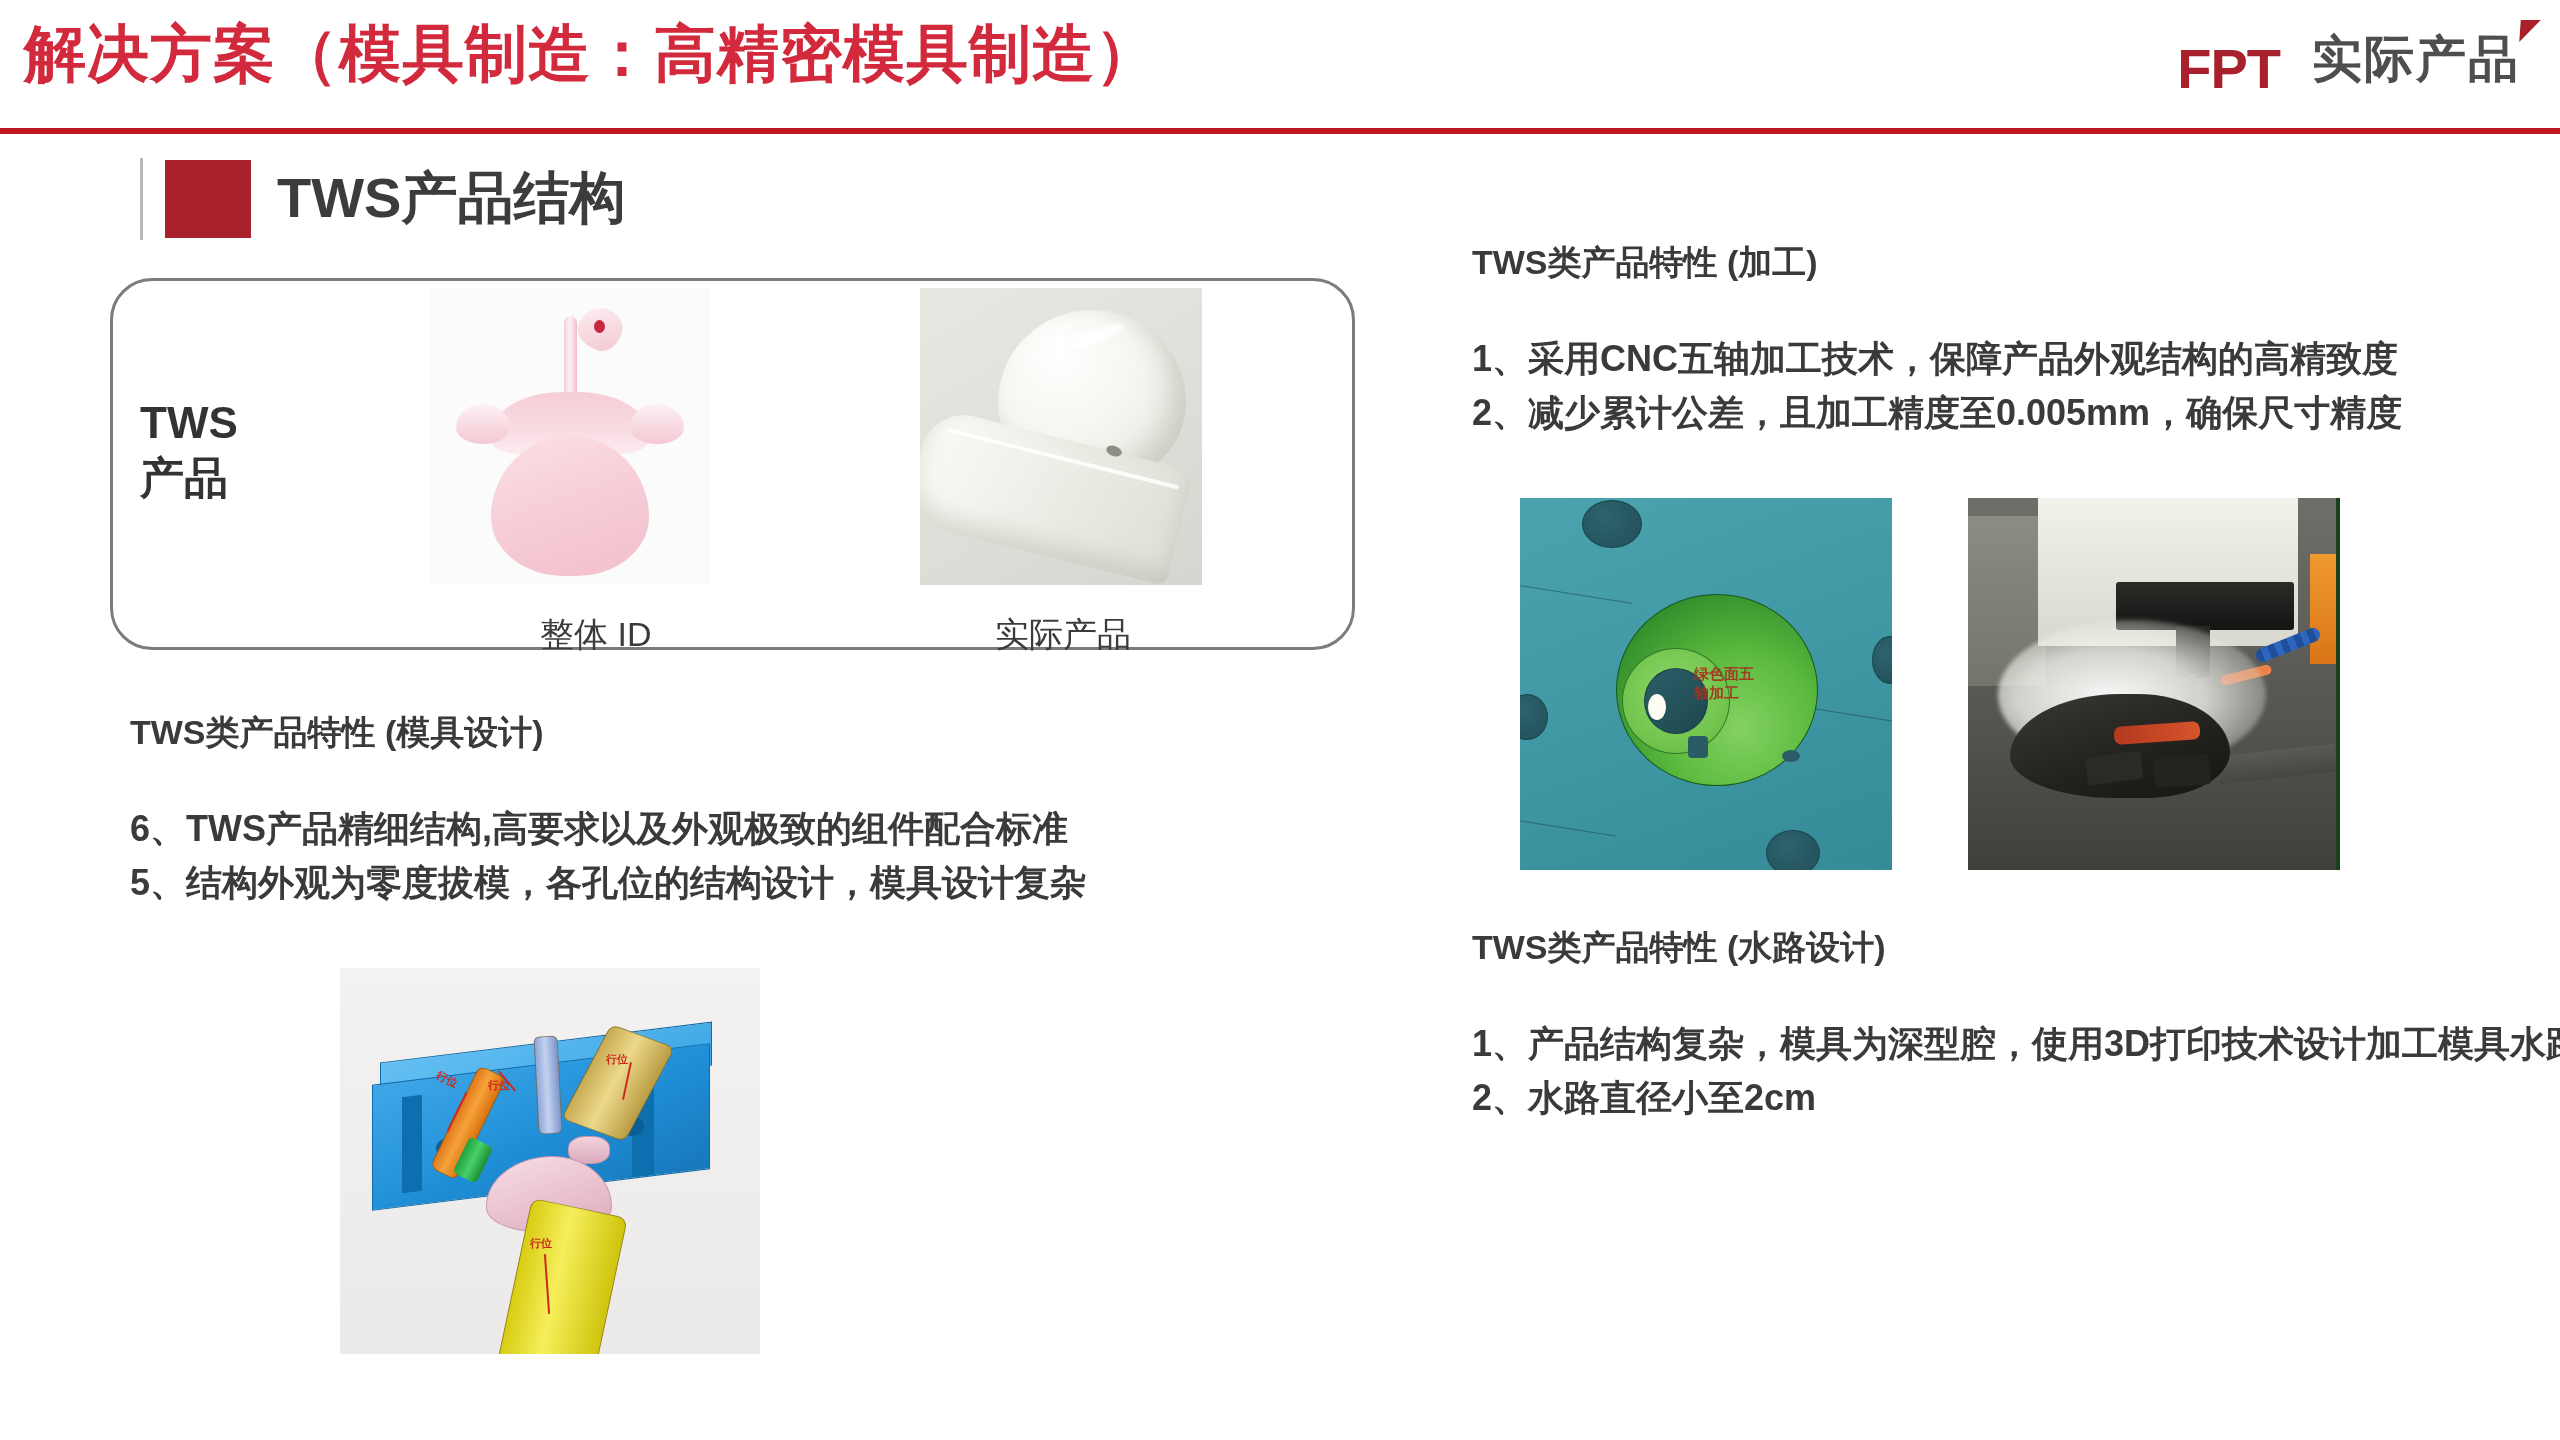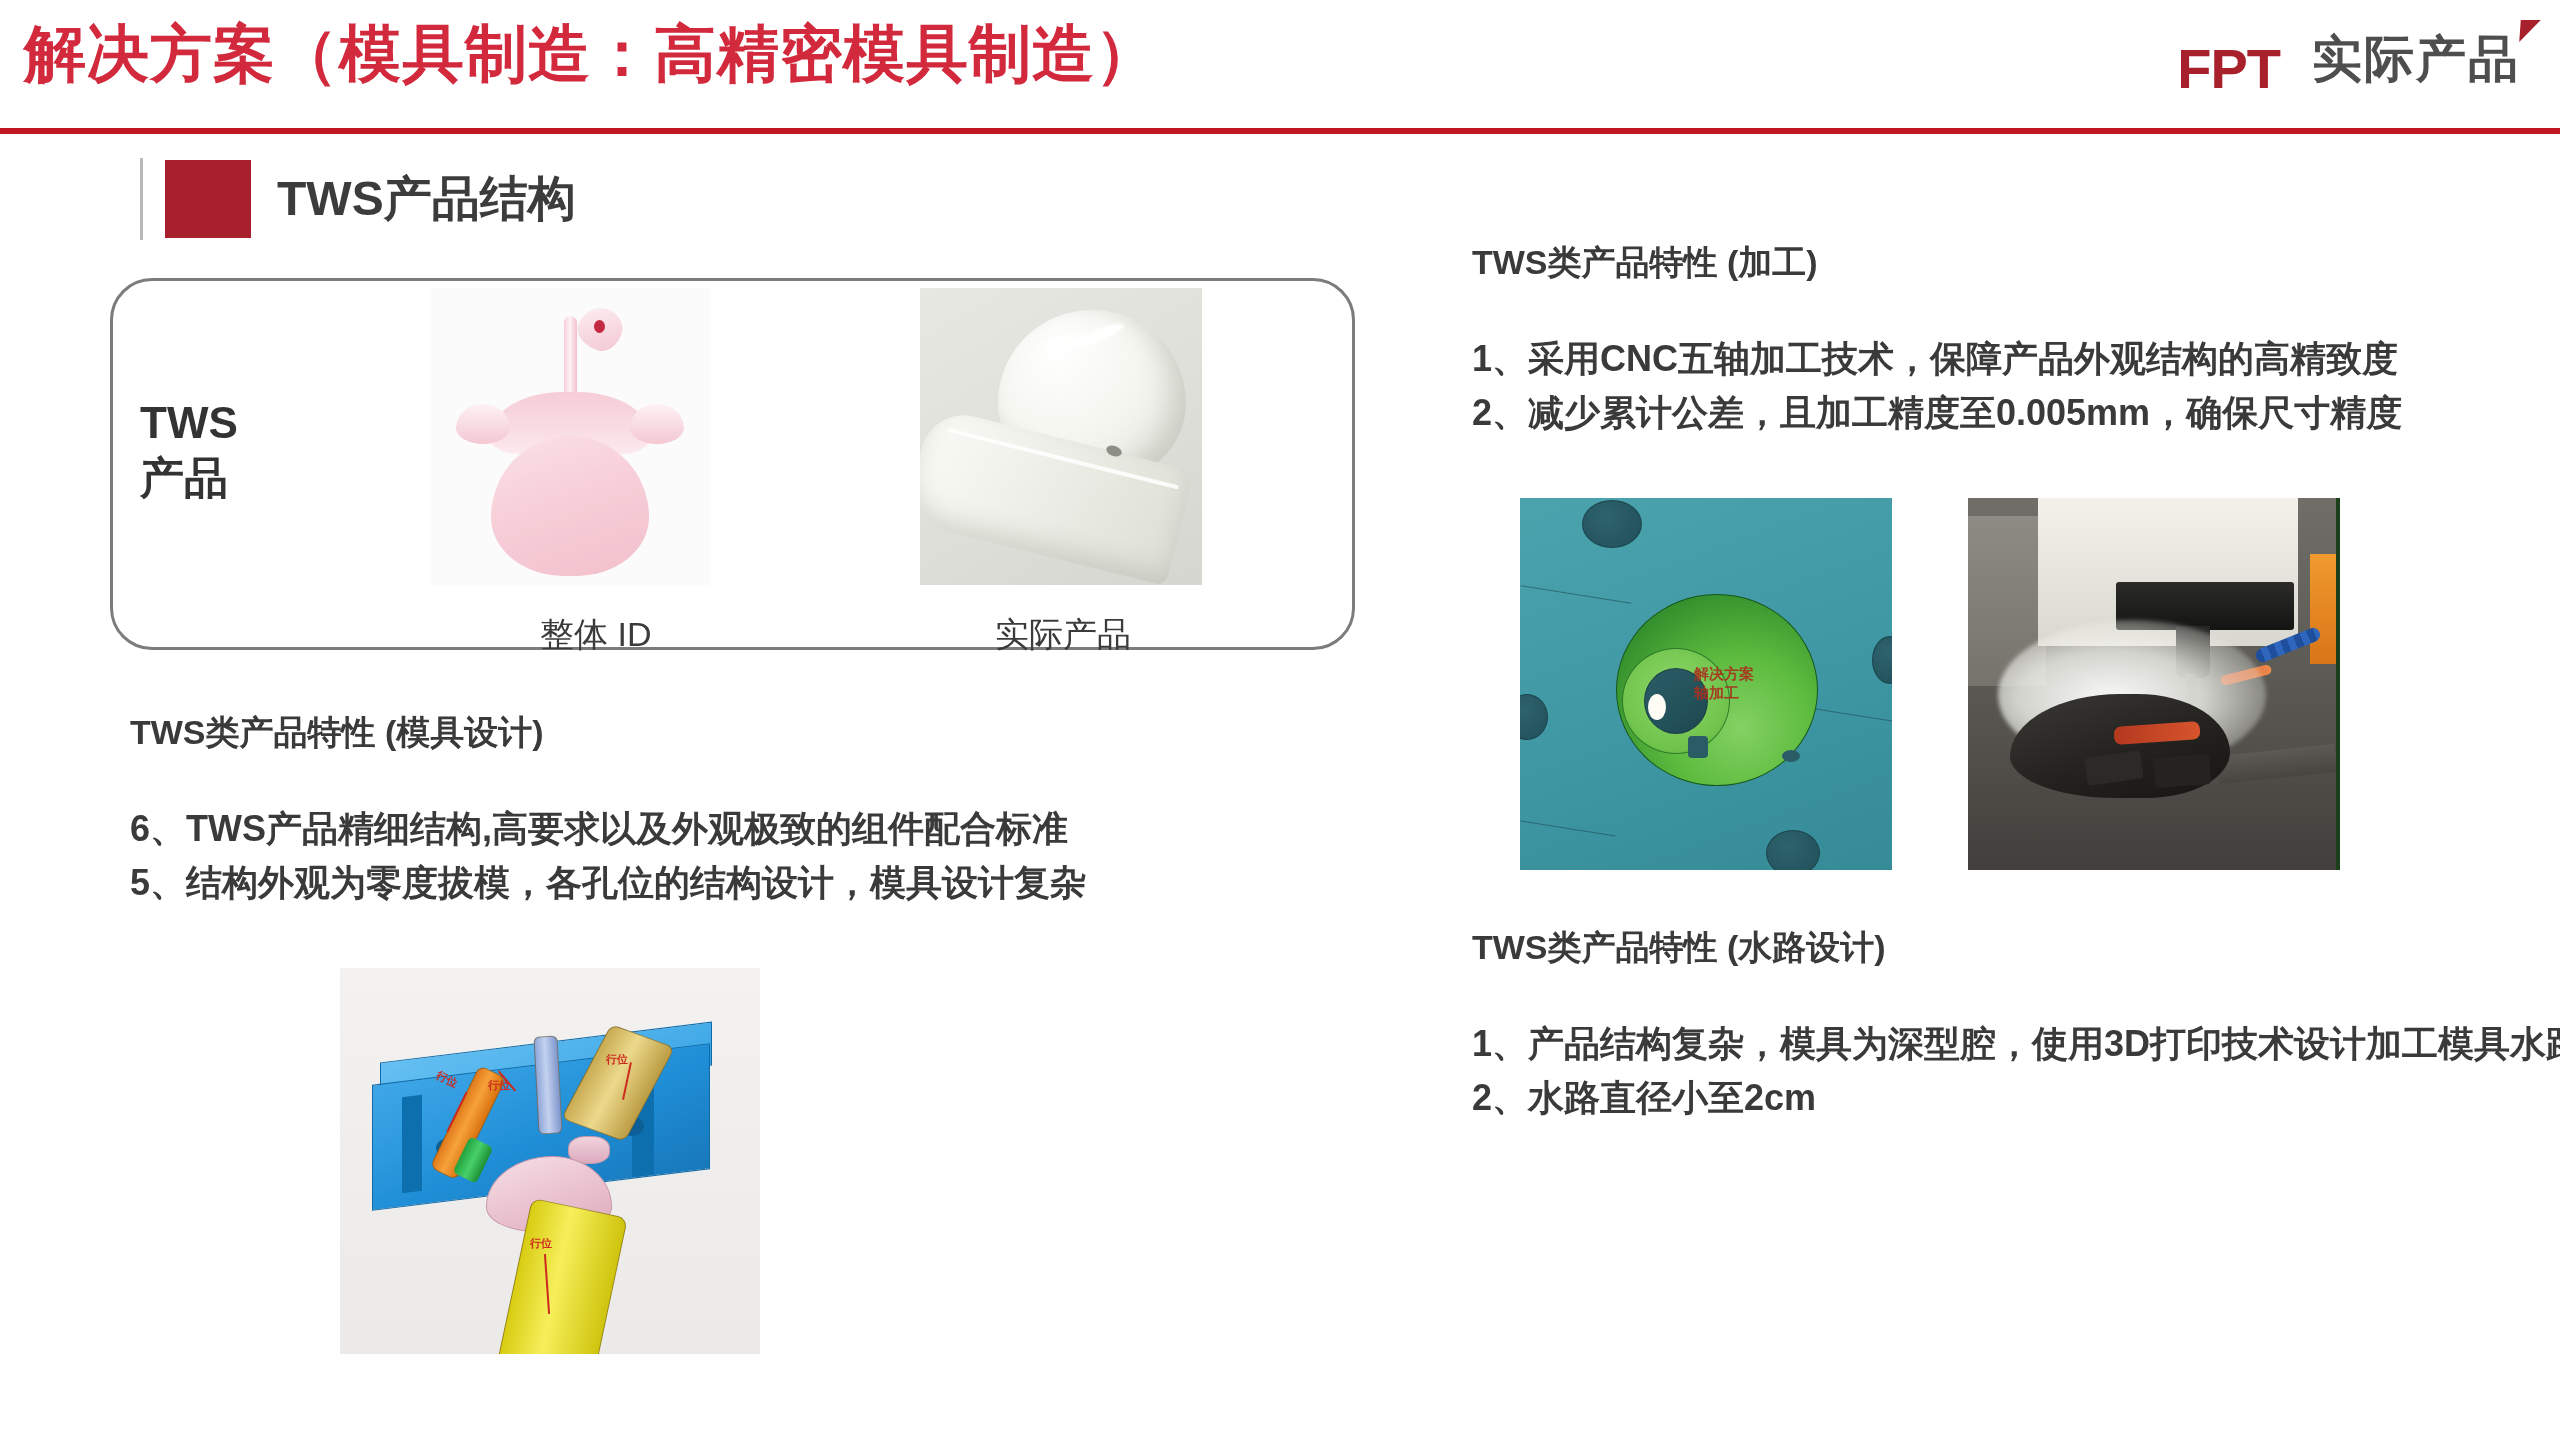--- a/index.html
+++ b/index.html
@@ -54,21 +54,21 @@
     position:absolute; left:140px; top:158px;
     display:flex; align-items:center; height:82px;
   }
   .sec-bar{
     width:3px; height:82px; background:#b9b9b9; margin-right:22px;
   }
   .sec-square{
     width:86px; height:78px; background:#a8202c; margin-right:26px;
   }
   .sec-title{
-    font-size:48px; font-weight:700; color:#3c3c3c; white-space:nowrap;
+    font-size:56px; font-weight:700; color:#3c3c3c; white-space:nowrap;
   }
 
   
   .card{
     position:absolute; left:110px; top:278px;
     width:1245px; height:372px;
     border:3px solid #7c7c7c;
     border-radius:42px;
     background:#fff;
     box-sizing:border-box;
@@ -487,21 +487,21 @@
     <div class="cad-hole ch2"></div>
     <div class="cad-hole ch3"></div>
     <div class="cad-hole ch4"></div>
     <div class="cad-sphere"></div>
     <div class="cad-ring"></div>
     <div class="cad-bore"></div>
     <div class="cad-bore-hl"></div>
     <div class="cad-nub"></div>
     <div class="cad-nub2"></div>
     <div class="cad-ann">
-      <div>解决方案</div>
+      <div>绿色面五</div>
       <div>轴加工</div>
     </div>
   </div>
 
   <div class="img-frame cnc-img">
     <div class="cnc-wall2"></div>
     <div class="cnc-wall"></div>
     <div class="cnc-orange"></div>
     <div class="cnc-spindle"></div>
     <div class="cnc-tool"></div>

